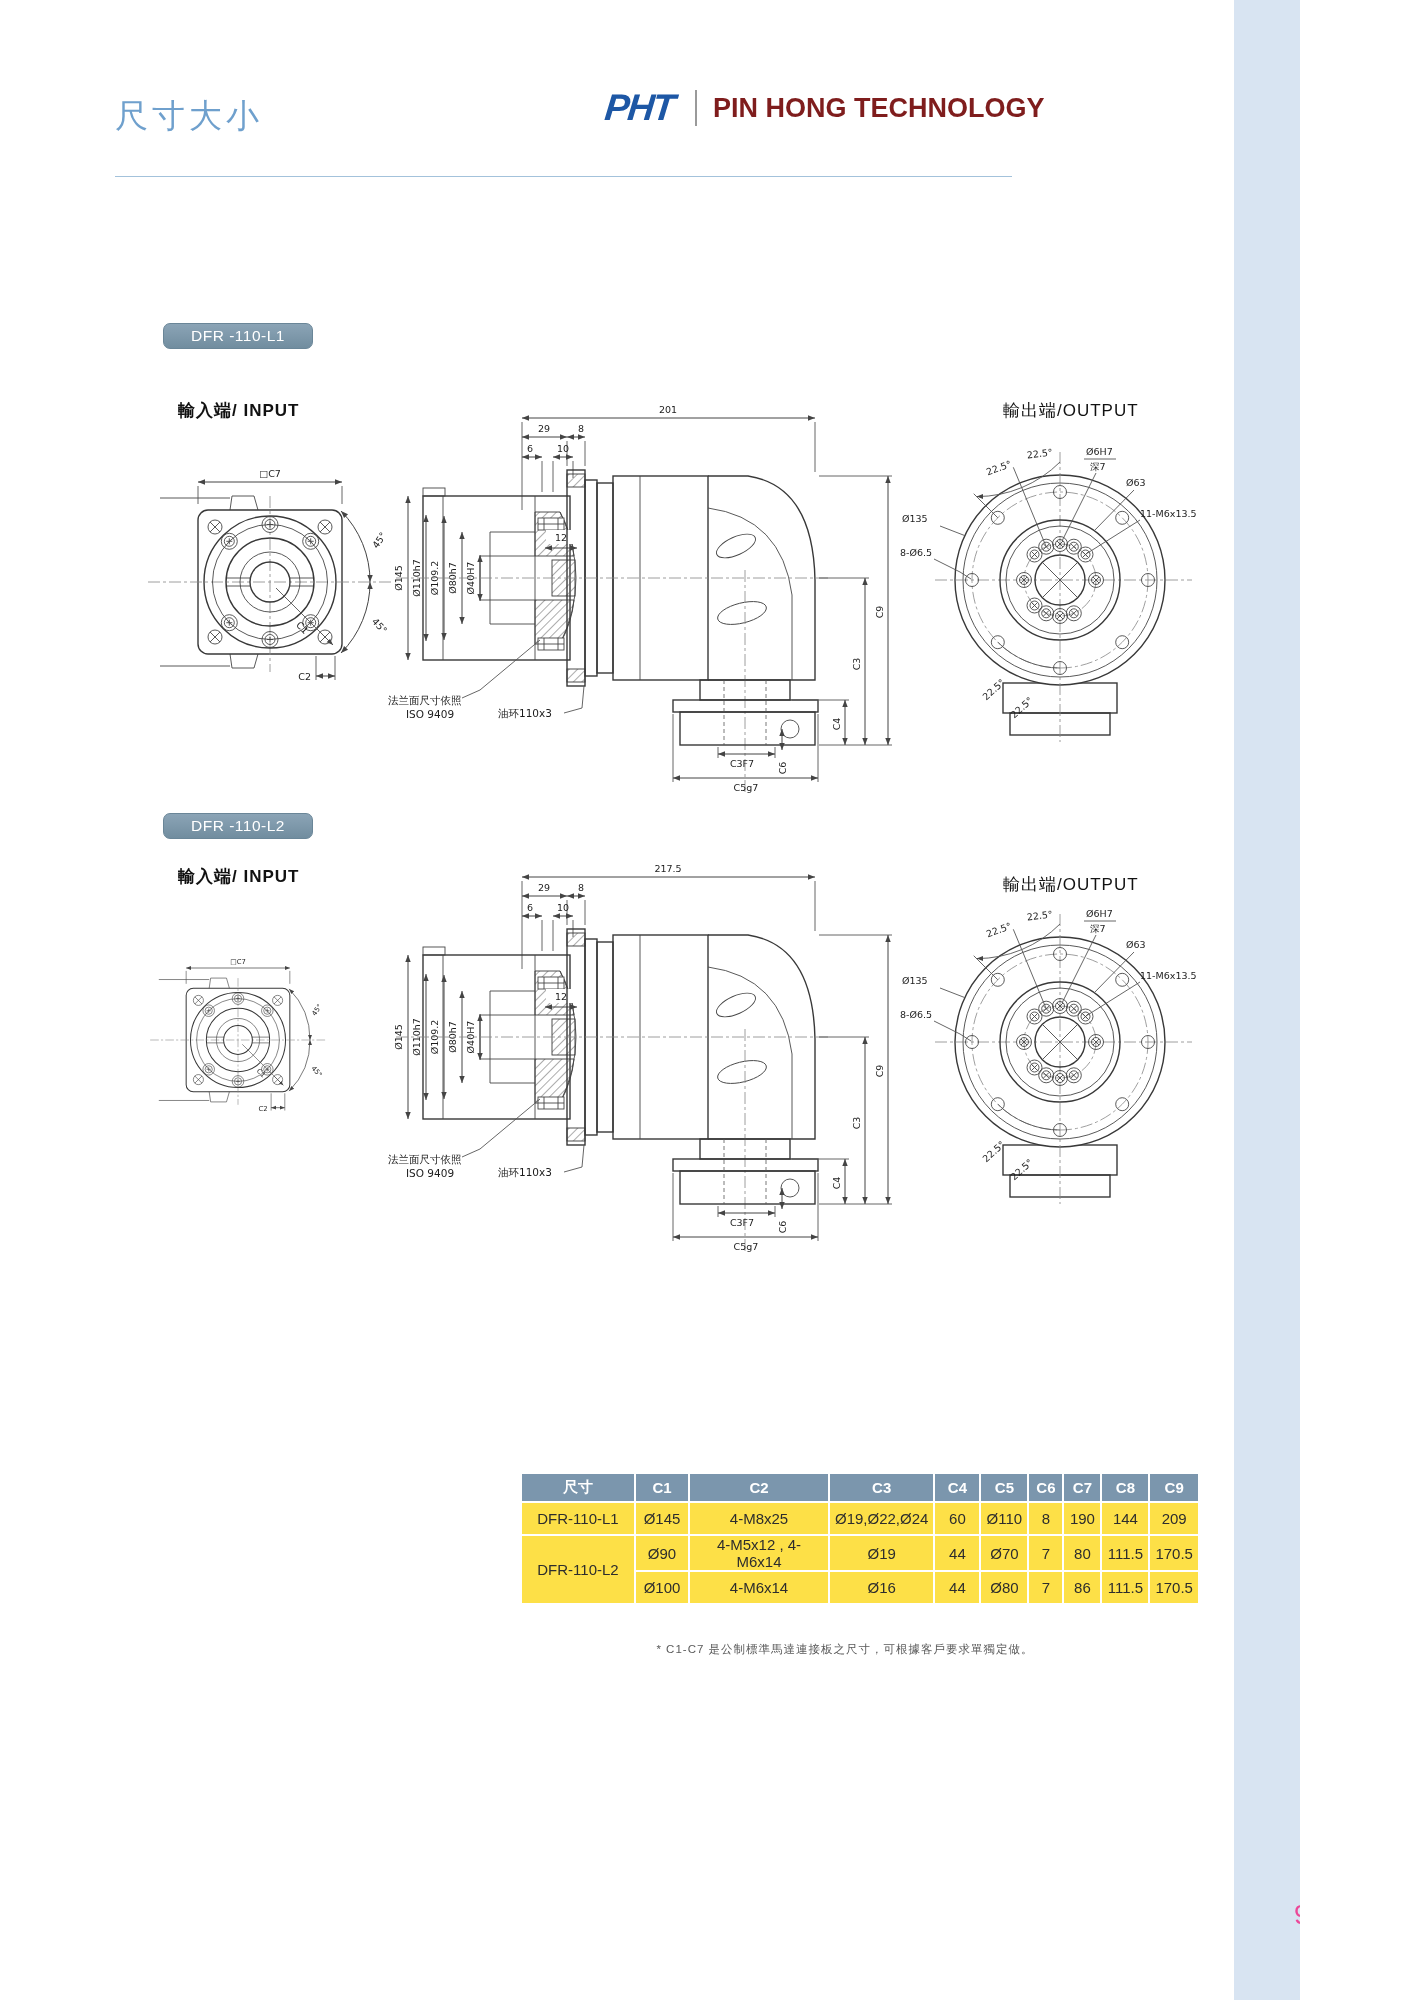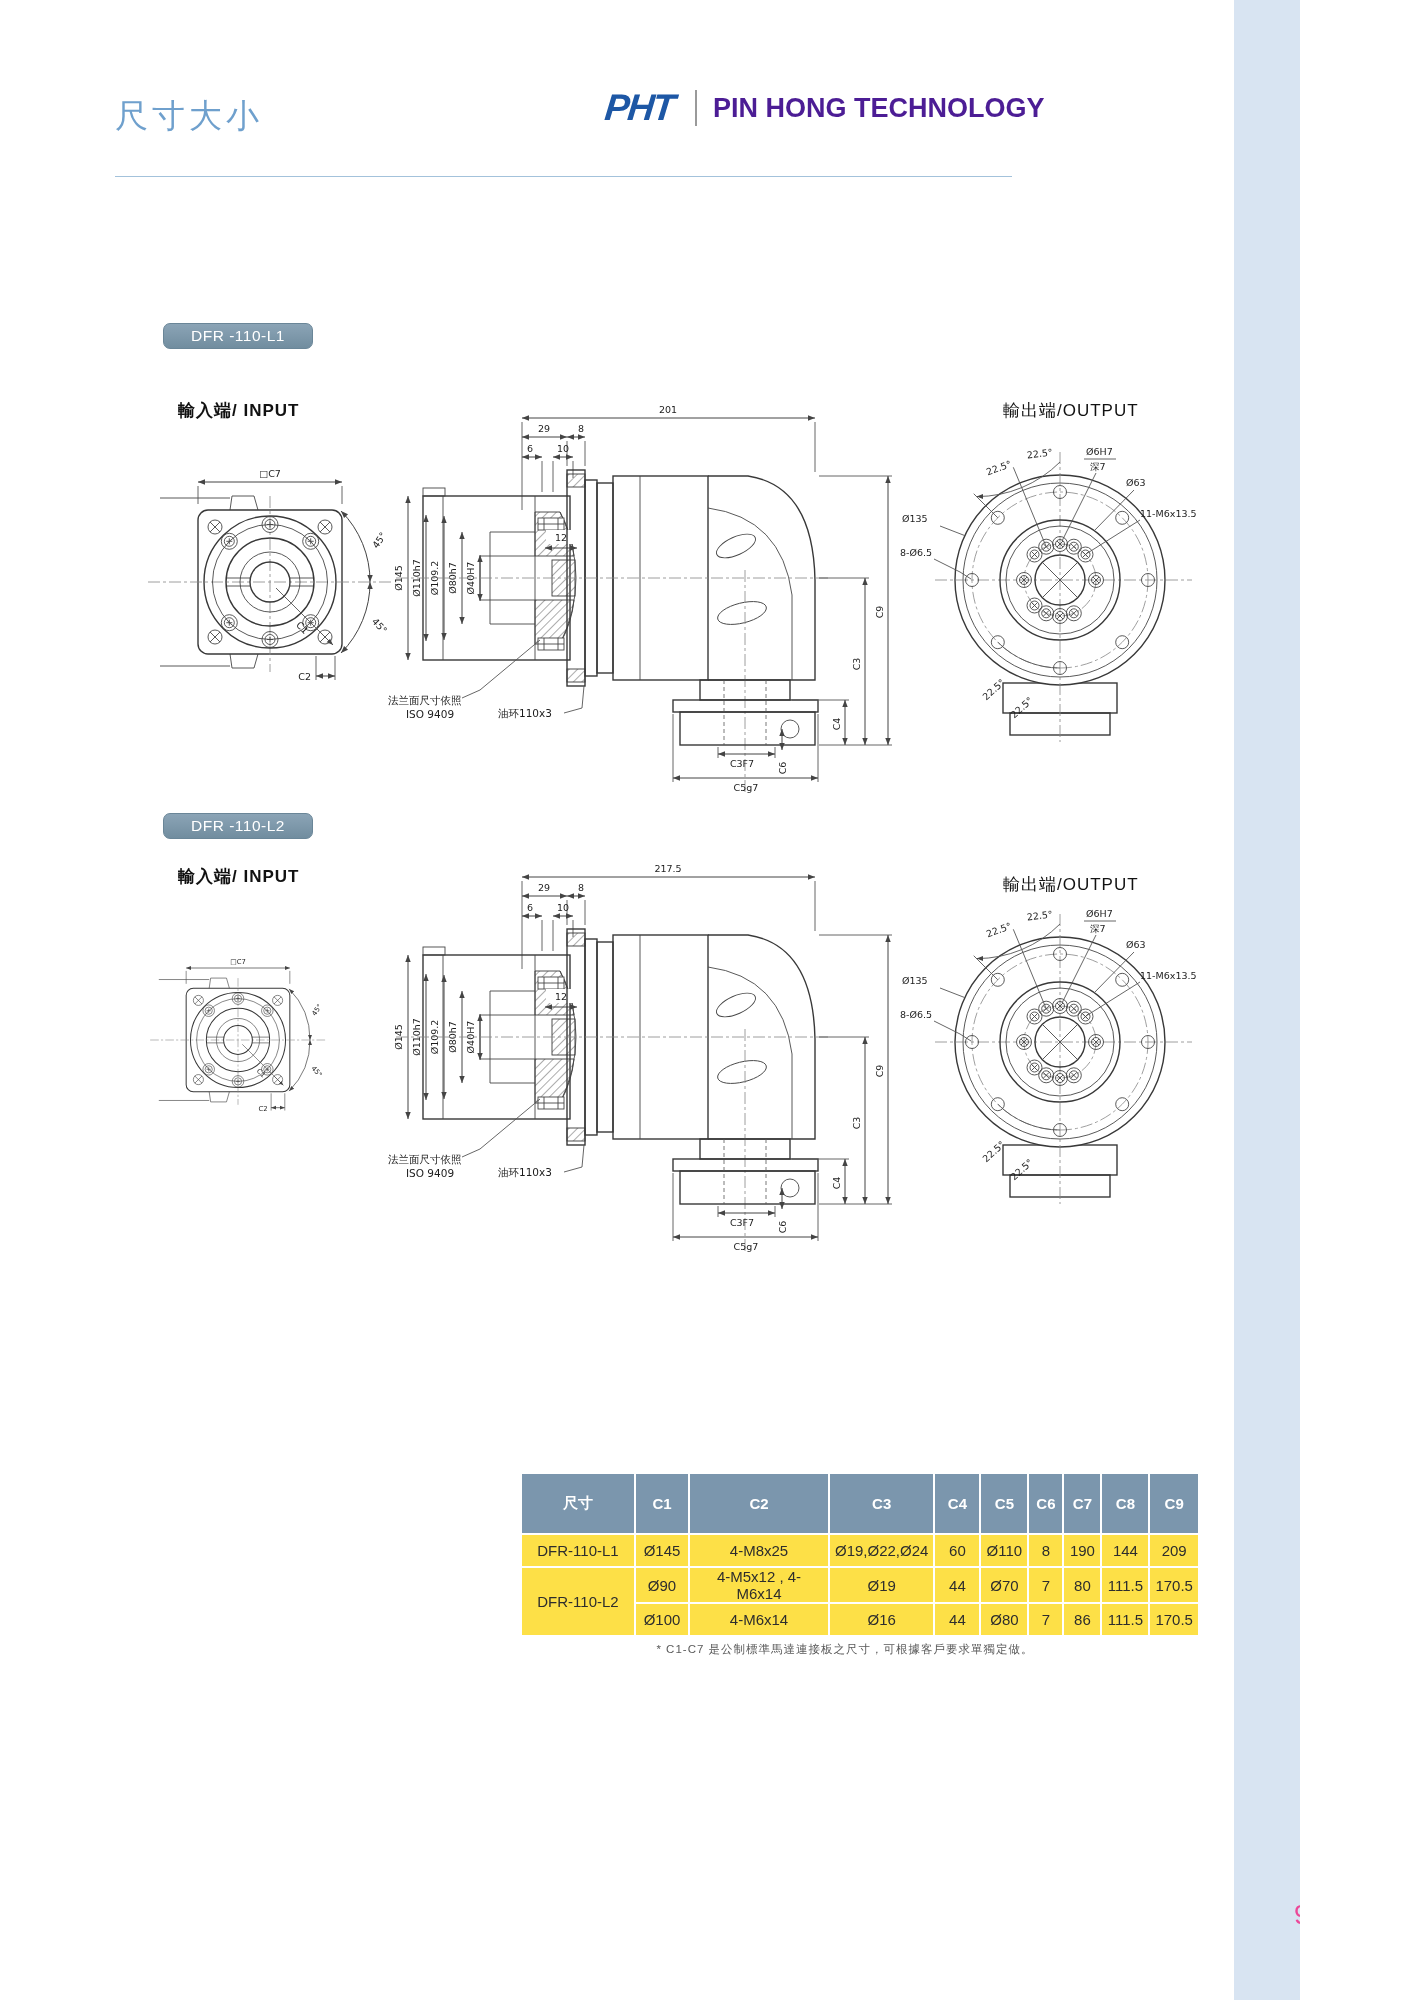--- a/index.html
+++ b/index.html
@@ -3,21 +3,21 @@
 <meta charset="utf-8">
 <style>
   html,body{margin:0;padding:0;background:#fff;}
   .page{position:relative;width:1300px;height:2000px;background:#fff;overflow:hidden;
         font-family:"Liberation Sans","DejaVu Sans",sans-serif;}
   .strip{position:absolute;right:0;top:0;width:66px;height:2000px;background:#d8e4f2;}
   .hdr-title{position:absolute;left:115px;top:94px;font-size:33px;color:#6fa0cd;letter-spacing:4px;}
   .brand{position:absolute;left:605px;top:86px;height:44px;display:flex;align-items:center;}
   .pht{font-size:37px;font-weight:bold;font-style:italic;color:#1d57a5;letter-spacing:-2px;transform:skewX(-6deg);}
   .vdiv{width:2px;height:36px;background:#9a9a9a;margin:0 16px 0 22px;}
-  .brandname{font-size:27px;font-weight:bold;color:#4c1d95;letter-spacing:0px;}
+  .brandname{font-size:27px;font-weight:bold;color:#7f1d1d;letter-spacing:0px;}
   .hdr-rule{position:absolute;left:115px;top:176px;width:897px;height:1px;background:#a3c2db;}
 
   .section{position:absolute;left:0;width:1360px;height:500px;}
   .badge{position:absolute;left:163px;top:0;width:148px;height:24px;border-radius:7px;
          background:linear-gradient(#8ba4b6,#718d9f);border:1px solid #68awk?;}
   
   .badge{border:1px solid #6a8698;color:#fff;font-size:15.5px;font-weight:normal;text-align:center;
          line-height:23px;letter-spacing:.5px;}
   .io-label{position:absolute;font-size:17px;color:#111;letter-spacing:1px;white-space:nowrap;}
   .input-label{left:178px;top:76px;font-weight:bold;}
@@ -37,21 +37,21 @@
   .o2{stroke:#464646;stroke-width:0.9;fill:none;}
   .ln{stroke:#555;stroke-width:0.9;fill:none;}
   .dim{stroke:#444;stroke-width:1;fill:none;marker-start:url(#ma);marker-end:url(#ma);}
   .le{marker-end:url(#ma);}
   .cl{stroke:#868686;stroke-width:0.8;fill:none;stroke-dasharray:12 3 3 3;}
   .hid{stroke:#555;stroke-width:0.8;fill:none;stroke-dasharray:4 3;}
   .dt{font-family:"DejaVu Sans",sans-serif;font-size:9.5px;fill:#1c1c1c;}
   .dn{font-size:10.5px;}
 
   .spec-table{position:absolute;left:520px;top:1472px;border-collapse:separate;border-spacing:2px;}
-  .spec-table th{background:#7b96ad;color:#fff;font-size:15px;font-weight:bold;height:27px;padding:16px 5px;}
+  .spec-table th{background:#7b96ad;color:#fff;font-size:15px;font-weight:bold;height:27px;padding:0 5px;}
   .spec-table td{background:#fde047;color:#2d2d2d;font-size:15px;text-align:center;height:31px;padding:0 5px;}
   .footnote{position:absolute;left:500px;top:1606px;width:690px;text-align:center;
             font-size:11.5px;color:#5a5a5a;letter-spacing:1px;margin-top:36px;}
   .pagenum{position:absolute;left:1294px;top:1900px;font-size:27px;color:#ec4899;}
 </style>
 </head>
 <body>
 
 <div class="page">
   <div class="strip"></div>

